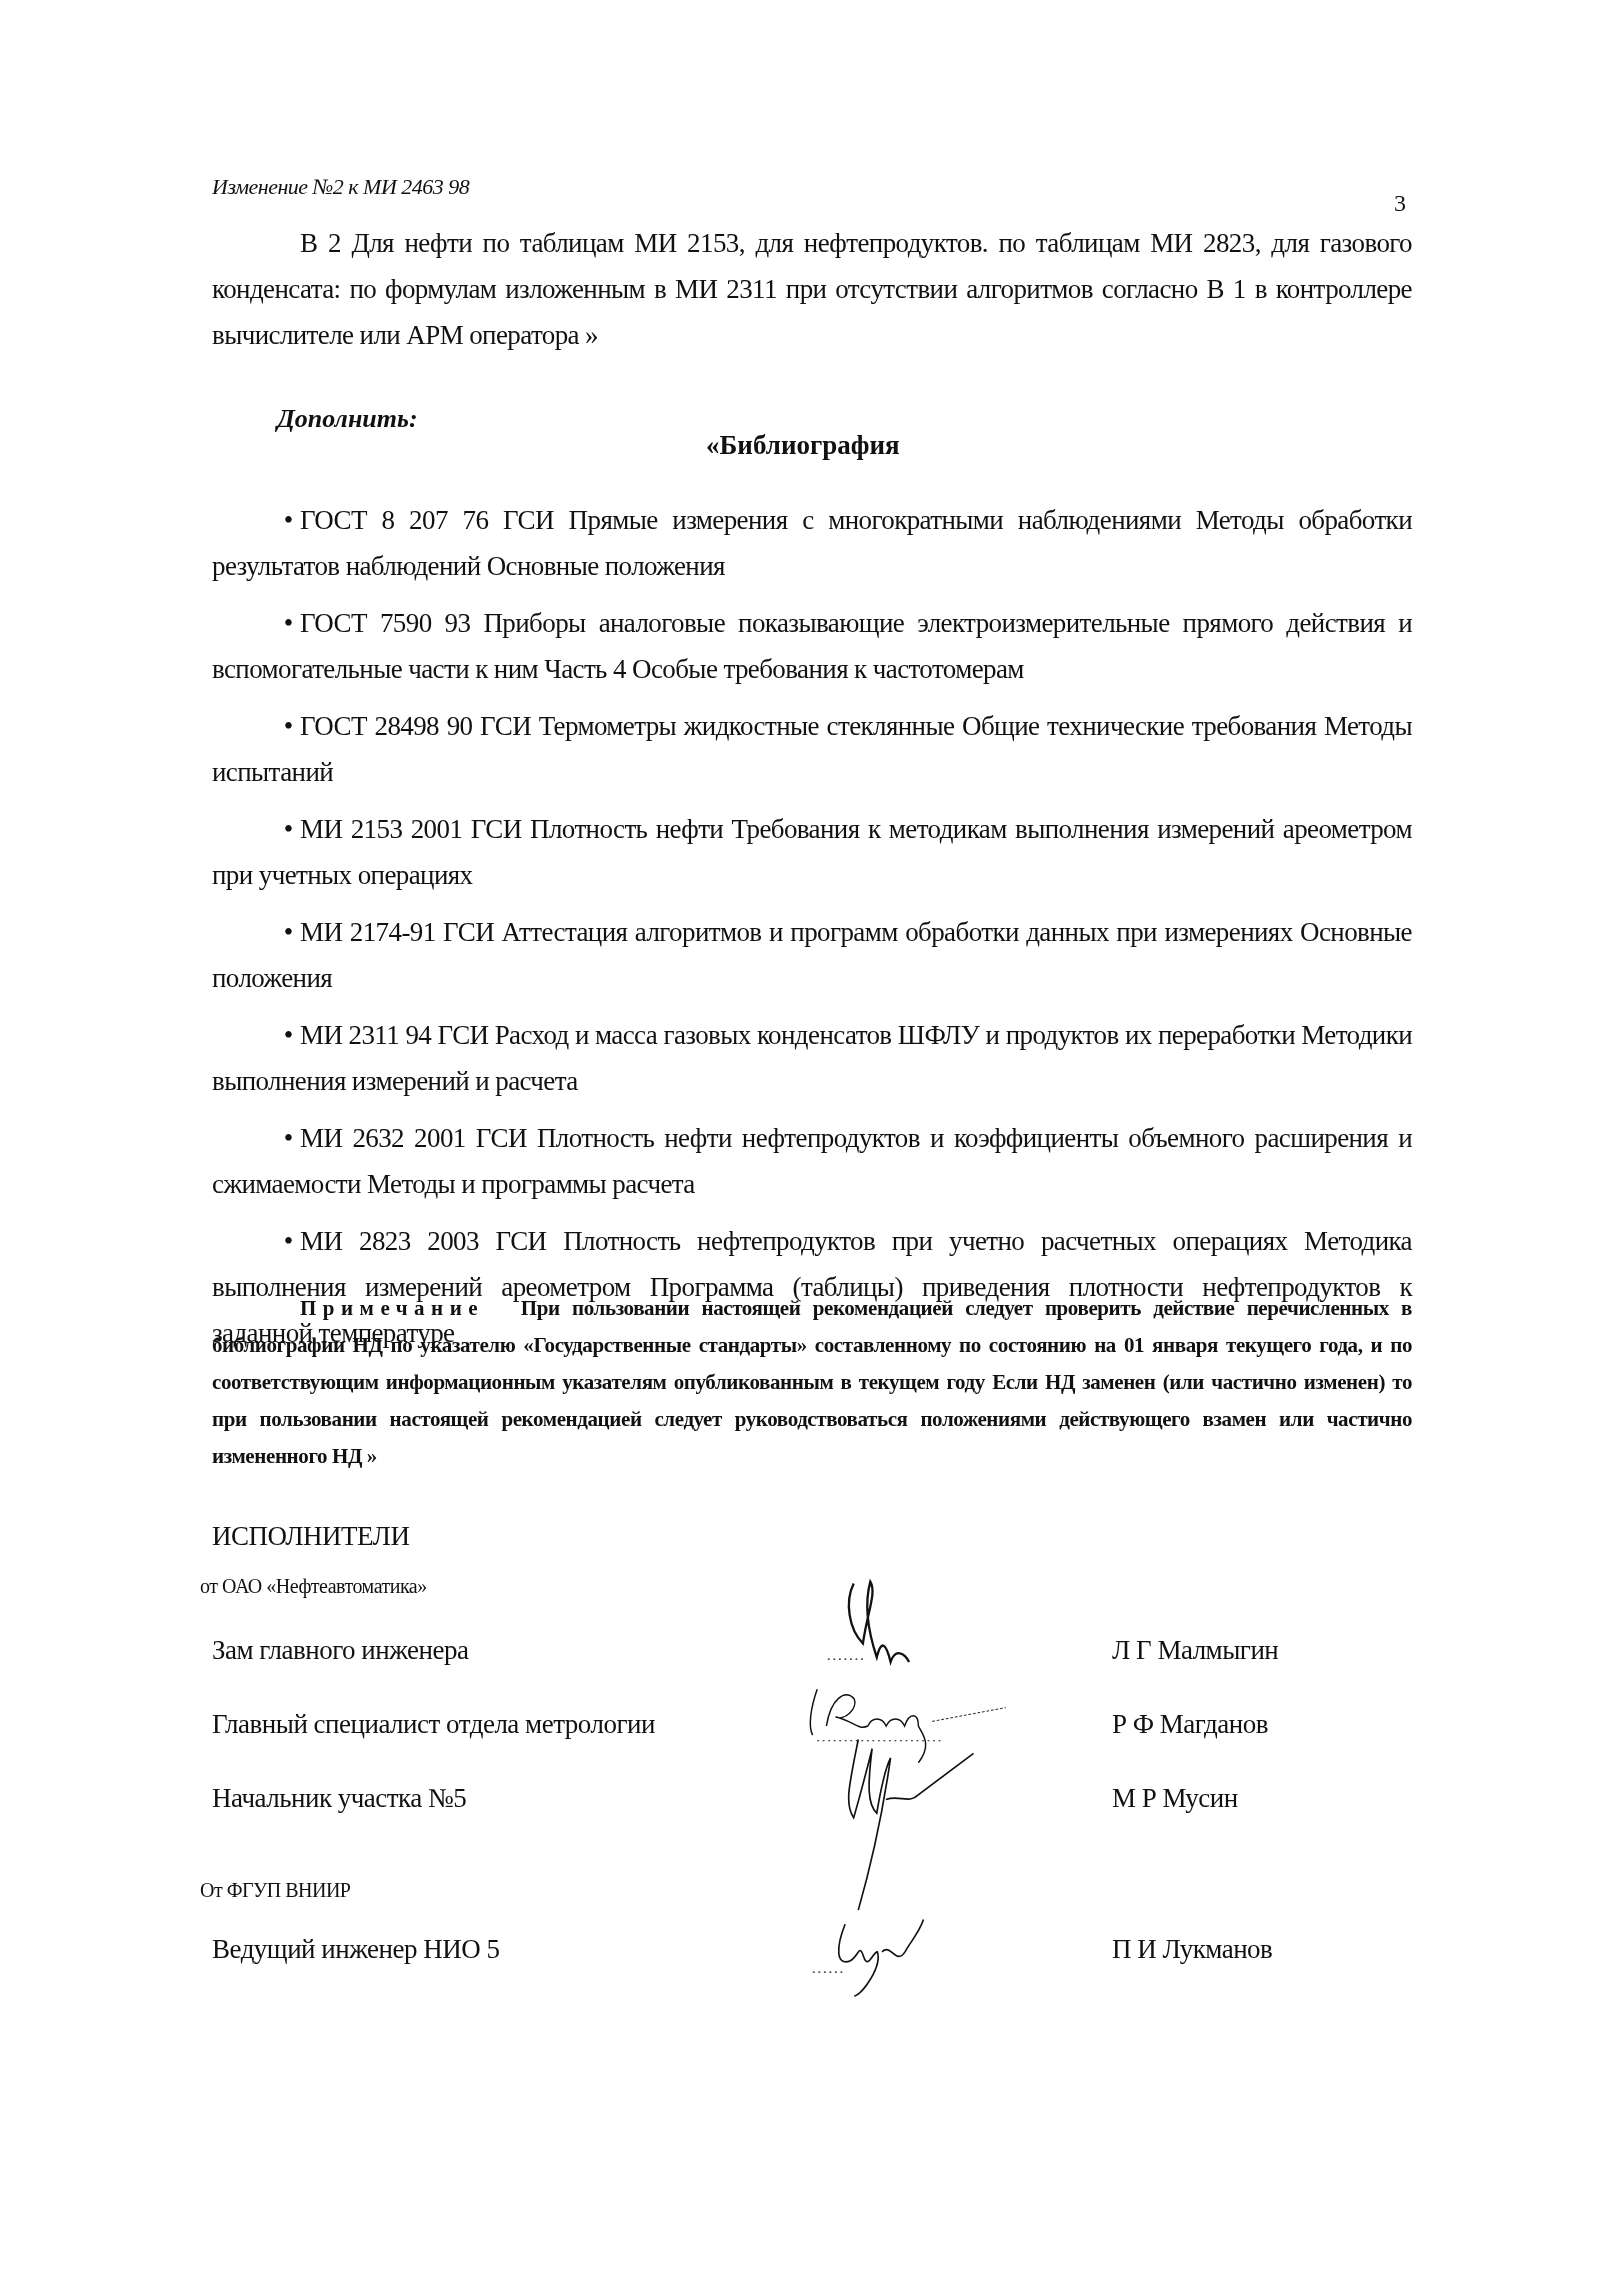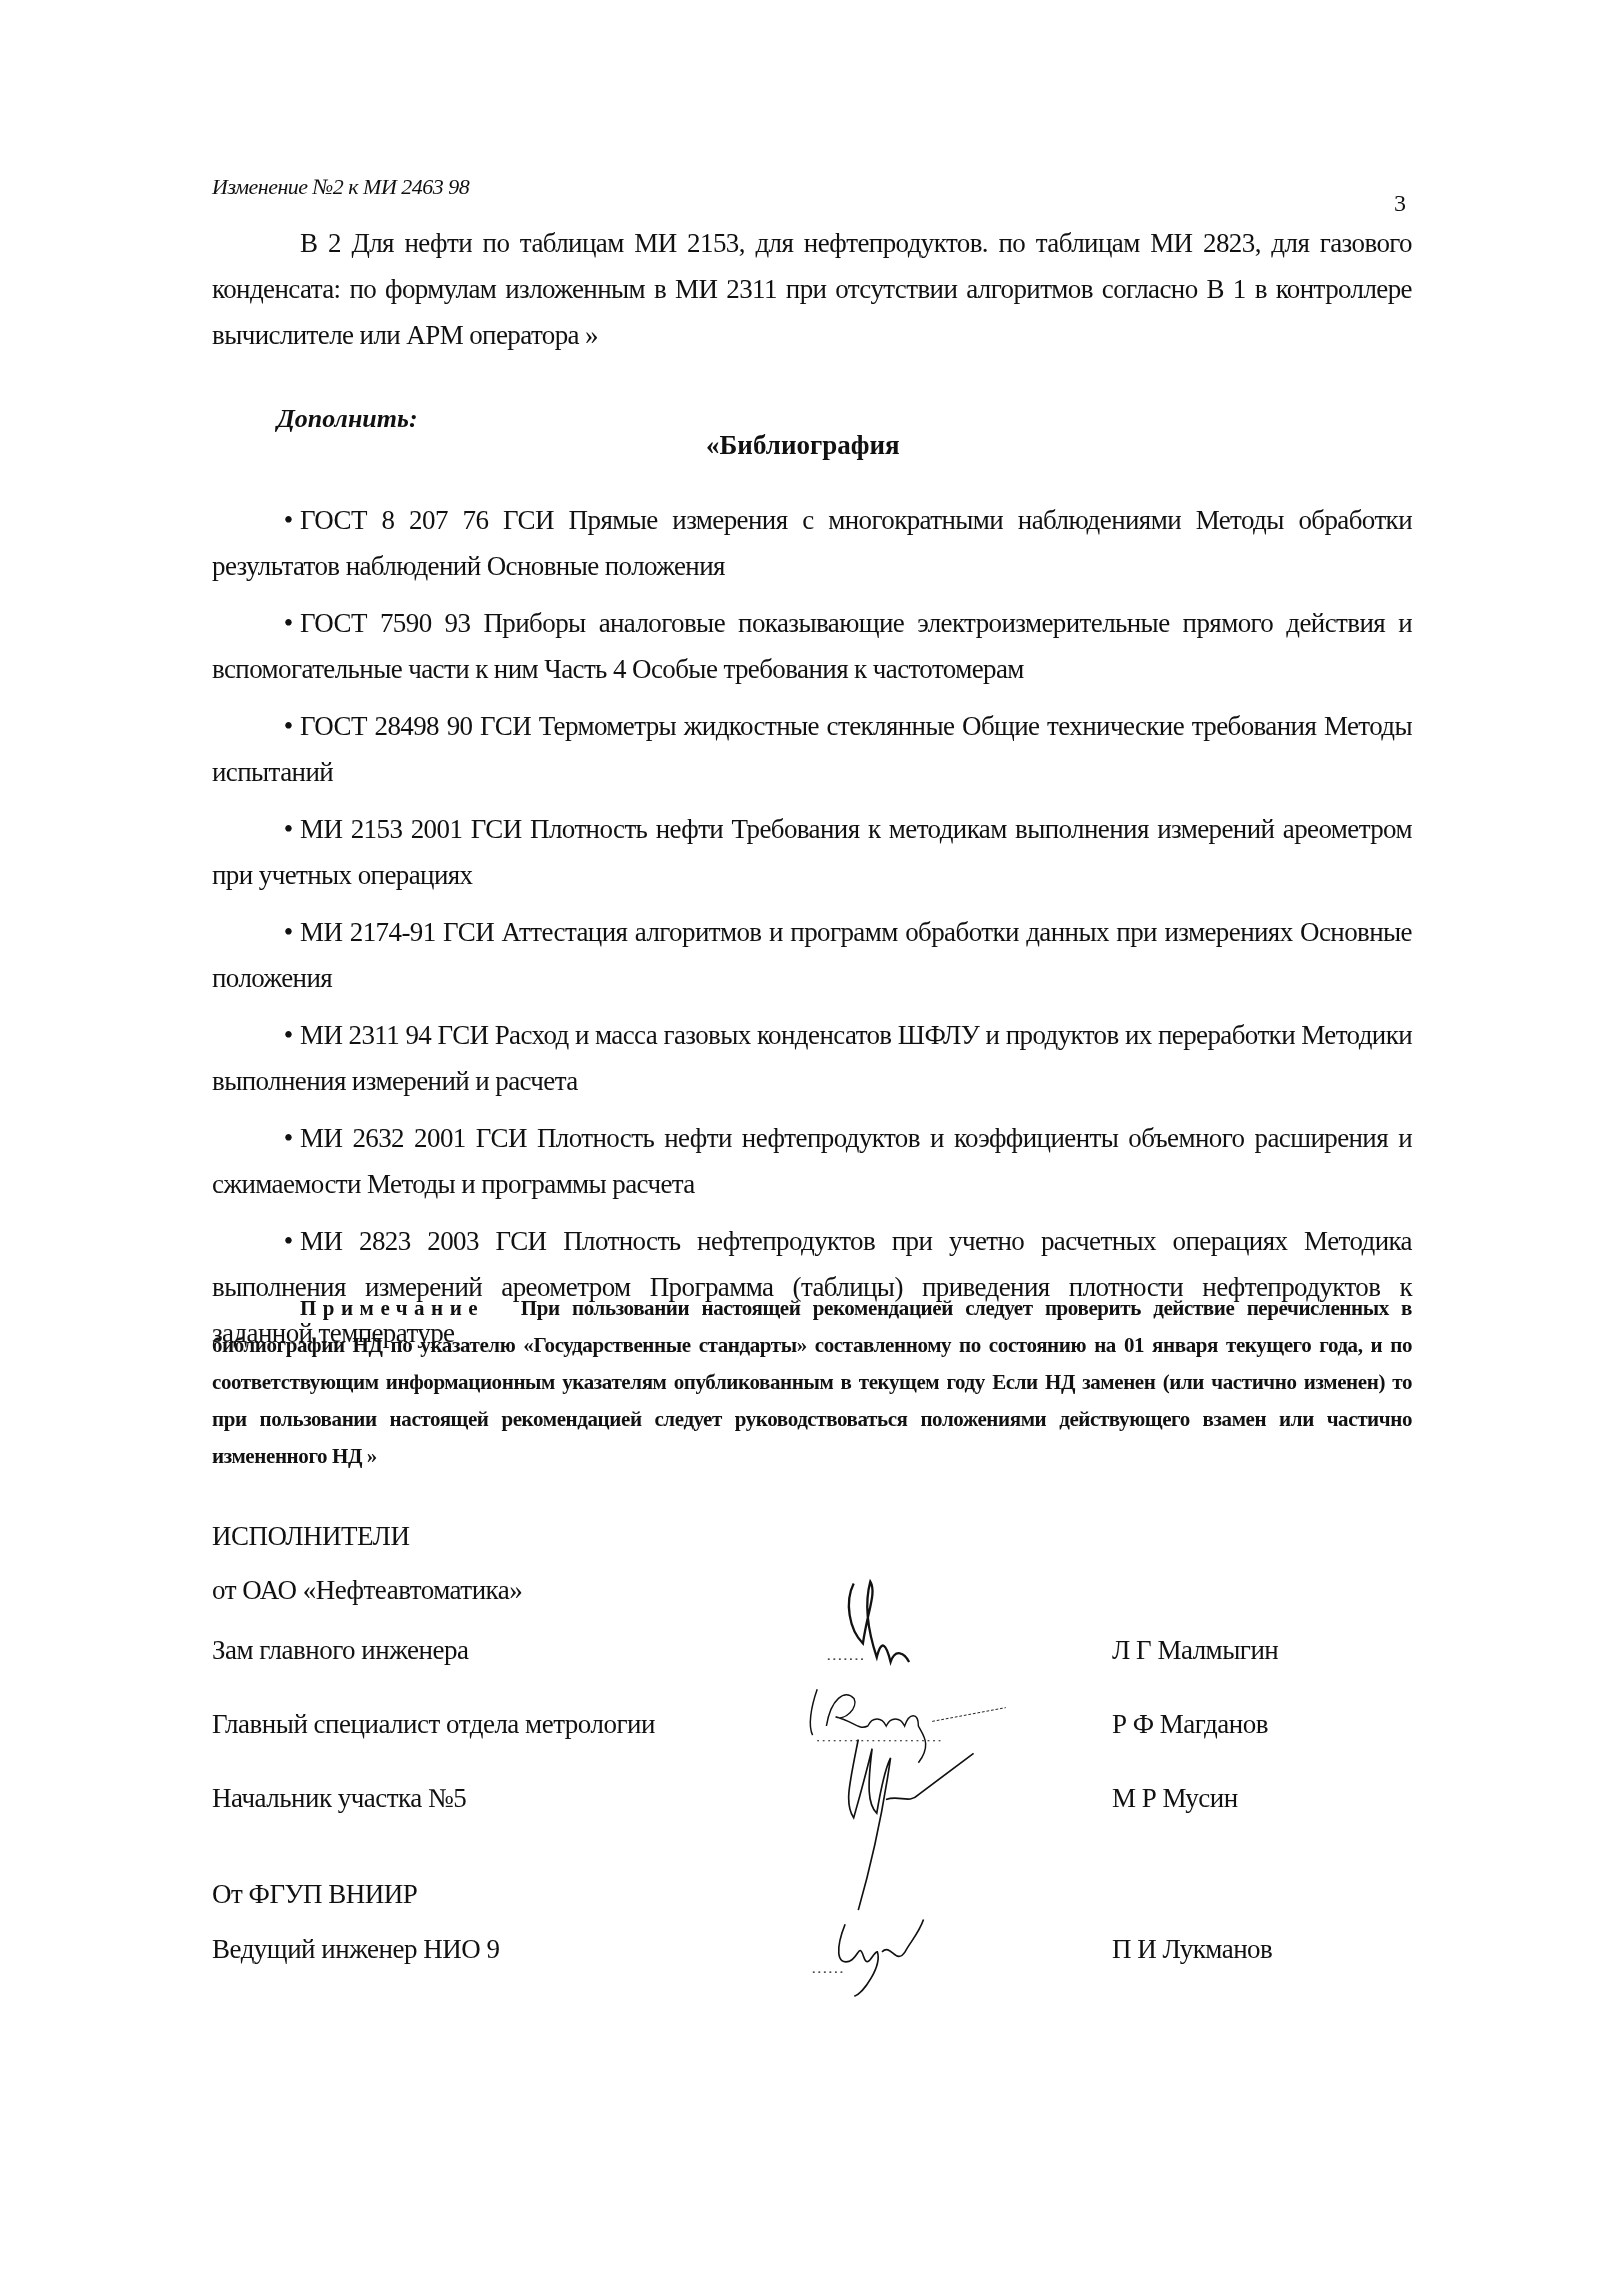--- a/index.html
+++ b/index.html
@@ -13,21 +13,21 @@
   .p1 { top: 220px; }
   .add { position: absolute; left: 277px; top: 404px; font-size: 26px; font-weight: bold; font-style: italic; }
   .bibtitle { position: absolute; left: 706px; top: 430px; font-size: 27px; font-weight: bold; }
   .bib { position: absolute; left: 212px; top: 497px; width: 1200px; }
   .bib .item { font-size: 27px; line-height: 46px; text-align: justify; letter-spacing: -0.6px; margin-bottom: 11px; }
   .bib .item .ind { display: inline-block; width: 88px; text-align: right; padding-right: 7.4px; box-sizing: border-box; }
   .note { position: absolute; left: 212px; top: 1290px; width: 1200px; font-size: 21px; font-weight: bold; line-height: 37px; text-align: justify; letter-spacing: -0.4px; }
   .note .ind { display: inline-block; width: 88px; }
   .note .lbl { letter-spacing: 6.5px; }
   .executors { position: absolute; left: 212px; top: 1521px; font-size: 27px; letter-spacing: -0.5px; }
-  .org { position: absolute; left: 212px; font-size: 27px; letter-spacing: -0.5px; }
+  .org { position: absolute; left: 200px; font-size: 20px; letter-spacing: -0.5px; }
   .row { position: absolute; left: 212px; width: 1200px; height: 46px; font-size: 27px; letter-spacing: -0.5px; }
   .row .pos { position: absolute; left: 0; top: 0; }
   .row .name { position: absolute; left: 900px; top: 0; }
   .sig { position: absolute; }
   .sig svg { display: block; }
 </style>
 </head>
 <body>
 
 <div class="page">
@@ -66,21 +66,21 @@
     <span class="name">Л Г  Малмыгин</span>
   </div>
   <div class="row" style="top:1783px;">
     <span class="pos">Начальник участка №5</span>
     <span class="name">М Р  Мусин</span>
   </div>
 
   <div class="org" style="top:1879px;">От ФГУП ВНИИР</div>
 
   <div class="row" style="top:1934px;">
-    <span class="pos">Ведущий инженер НИО 9</span>
+    <span class="pos">Ведущий инженер НИО 5</span>
     <span class="name">П И  Лукманов</span>
   </div>
 
   <div class="sig" style="left:826px; top:1574px;">
     <svg width="120" height="102" viewBox="0 0 130 110">
       <path d="M30 10 C20 30,25 60,40 75 C45 40,55 20,48 8 C42 30,45 60,55 90 C60 70,65 75,70 95 C75 80,85 85,90 95" fill="none" stroke="#111" stroke-width="2.5"></path>
       <path d="M2 92 L40 92" stroke="#111" stroke-width="1.5" stroke-dasharray="2 4"></path>
     </svg>
   </div>
   <div class="sig" style="left:803px; top:1680px;">

